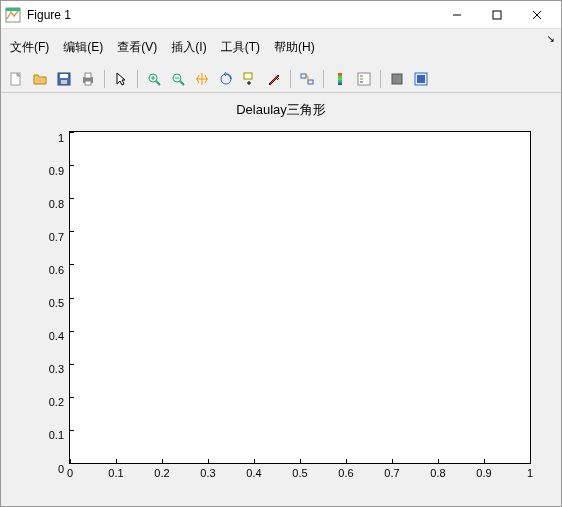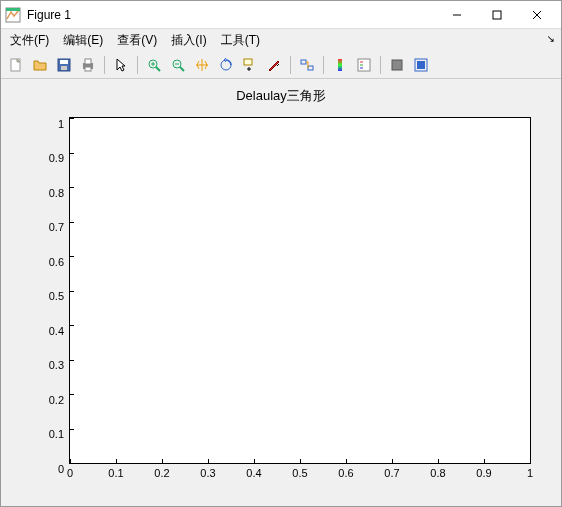--- a/index.html
+++ b/index.html
@@ -2,21 +2,21 @@
 <html><head>
 <meta charset="utf-8">
 <style>
   * { box-sizing: border-box; margin: 0; padding: 0; }
   body { font-family: "Microsoft YaHei", "SimSun", Arial, sans-serif; font-size: 12px; background: #f0f0f0; }
   .window { width: 562px; height: 507px; background: #1d4ed8; border: 1px solid #999; display: flex; flex-direction: column; }
   .titlebar { height: 28px; display: flex; align-items: center; padding: 0 4px; background: #fff; border-bottom: 1px solid #ddd; }
   .titlebar-icon { width: 16px; height: 16px; margin-right: 6px; }
   .titlebar-title { flex: 1; font-size: 12px; }
   .win-btn { width: 40px; height: 28px; display: flex; align-items: center; justify-content: center; background: transparent; border: none; cursor: pointer; }
-  .menubar { height: 22px; display: flex; align-items: center; padding: 4px 2px; background: #f0f0f0; position: relative; }
+  .menubar { height: 22px; display: flex; align-items: center; padding: 18px 2px; background: #f0f0f0; position: relative; }
   .menu-item { padding: 2px 7px; font-size: 12px; cursor: pointer; }
   .menu-chevron { position: absolute; right: 6px; top: 4px; font-size: 10px; cursor: pointer; }
   .toolbar { height: 28px; display: flex; align-items: center; padding: 2px 4px; background: #f0f0f0; border-bottom: 1px solid #ccc; gap: 2px; }
   .tool-btn { width: 22px; height: 22px; display: flex; align-items: center; justify-content: center; cursor: pointer; border: 1px solid transparent; }
   .tool-sep { width: 1px; height: 18px; background: #bbb; margin: 0 3px; }
   .plot-area { flex: 1; background: #f0f0f0; position: relative; padding: 8px 12px 12px 12px; }
   .axes-wrap { width: 100%; height: 100%; position: relative; }
   .axes-title { text-align: center; font-size: 13px; margin-bottom: 4px; color: #000; }
   .axes-box { position: absolute; left: 56px; right: 18px; top: 30px; bottom: 30px; background: #fff; border: 1px solid #000; }
   .ytick { position: absolute; right: 100%; transform: translateY(50%); font-size: 11px; padding-right: 6px; white-space: nowrap; }
@@ -56,20 +56,21 @@
         </svg>
       </button>
   </div>
 
   <div class="menubar">
     <span class="menu-item">文件(F)</span>
     <span class="menu-item">编辑(E)</span>
     <span class="menu-item">查看(V)</span>
     <span class="menu-item">插入(I)</span>
     <span class="menu-item">工具(T)</span>
+    <span class="menu-item">帮助(H)</span>
     <span class="menu-chevron">↘</span>
   </div>
 
   <div class="toolbar">
     <span class="tool-btn">
         <svg width="16" height="16">
           <rect x="3" y="2" width="9" height="12" fill="#fff" stroke="#999"></rect>
           <path d="M9 2 L12 5 L9 5 Z" fill="#dd8" stroke="#999"></path>
         </svg>
       </span>

